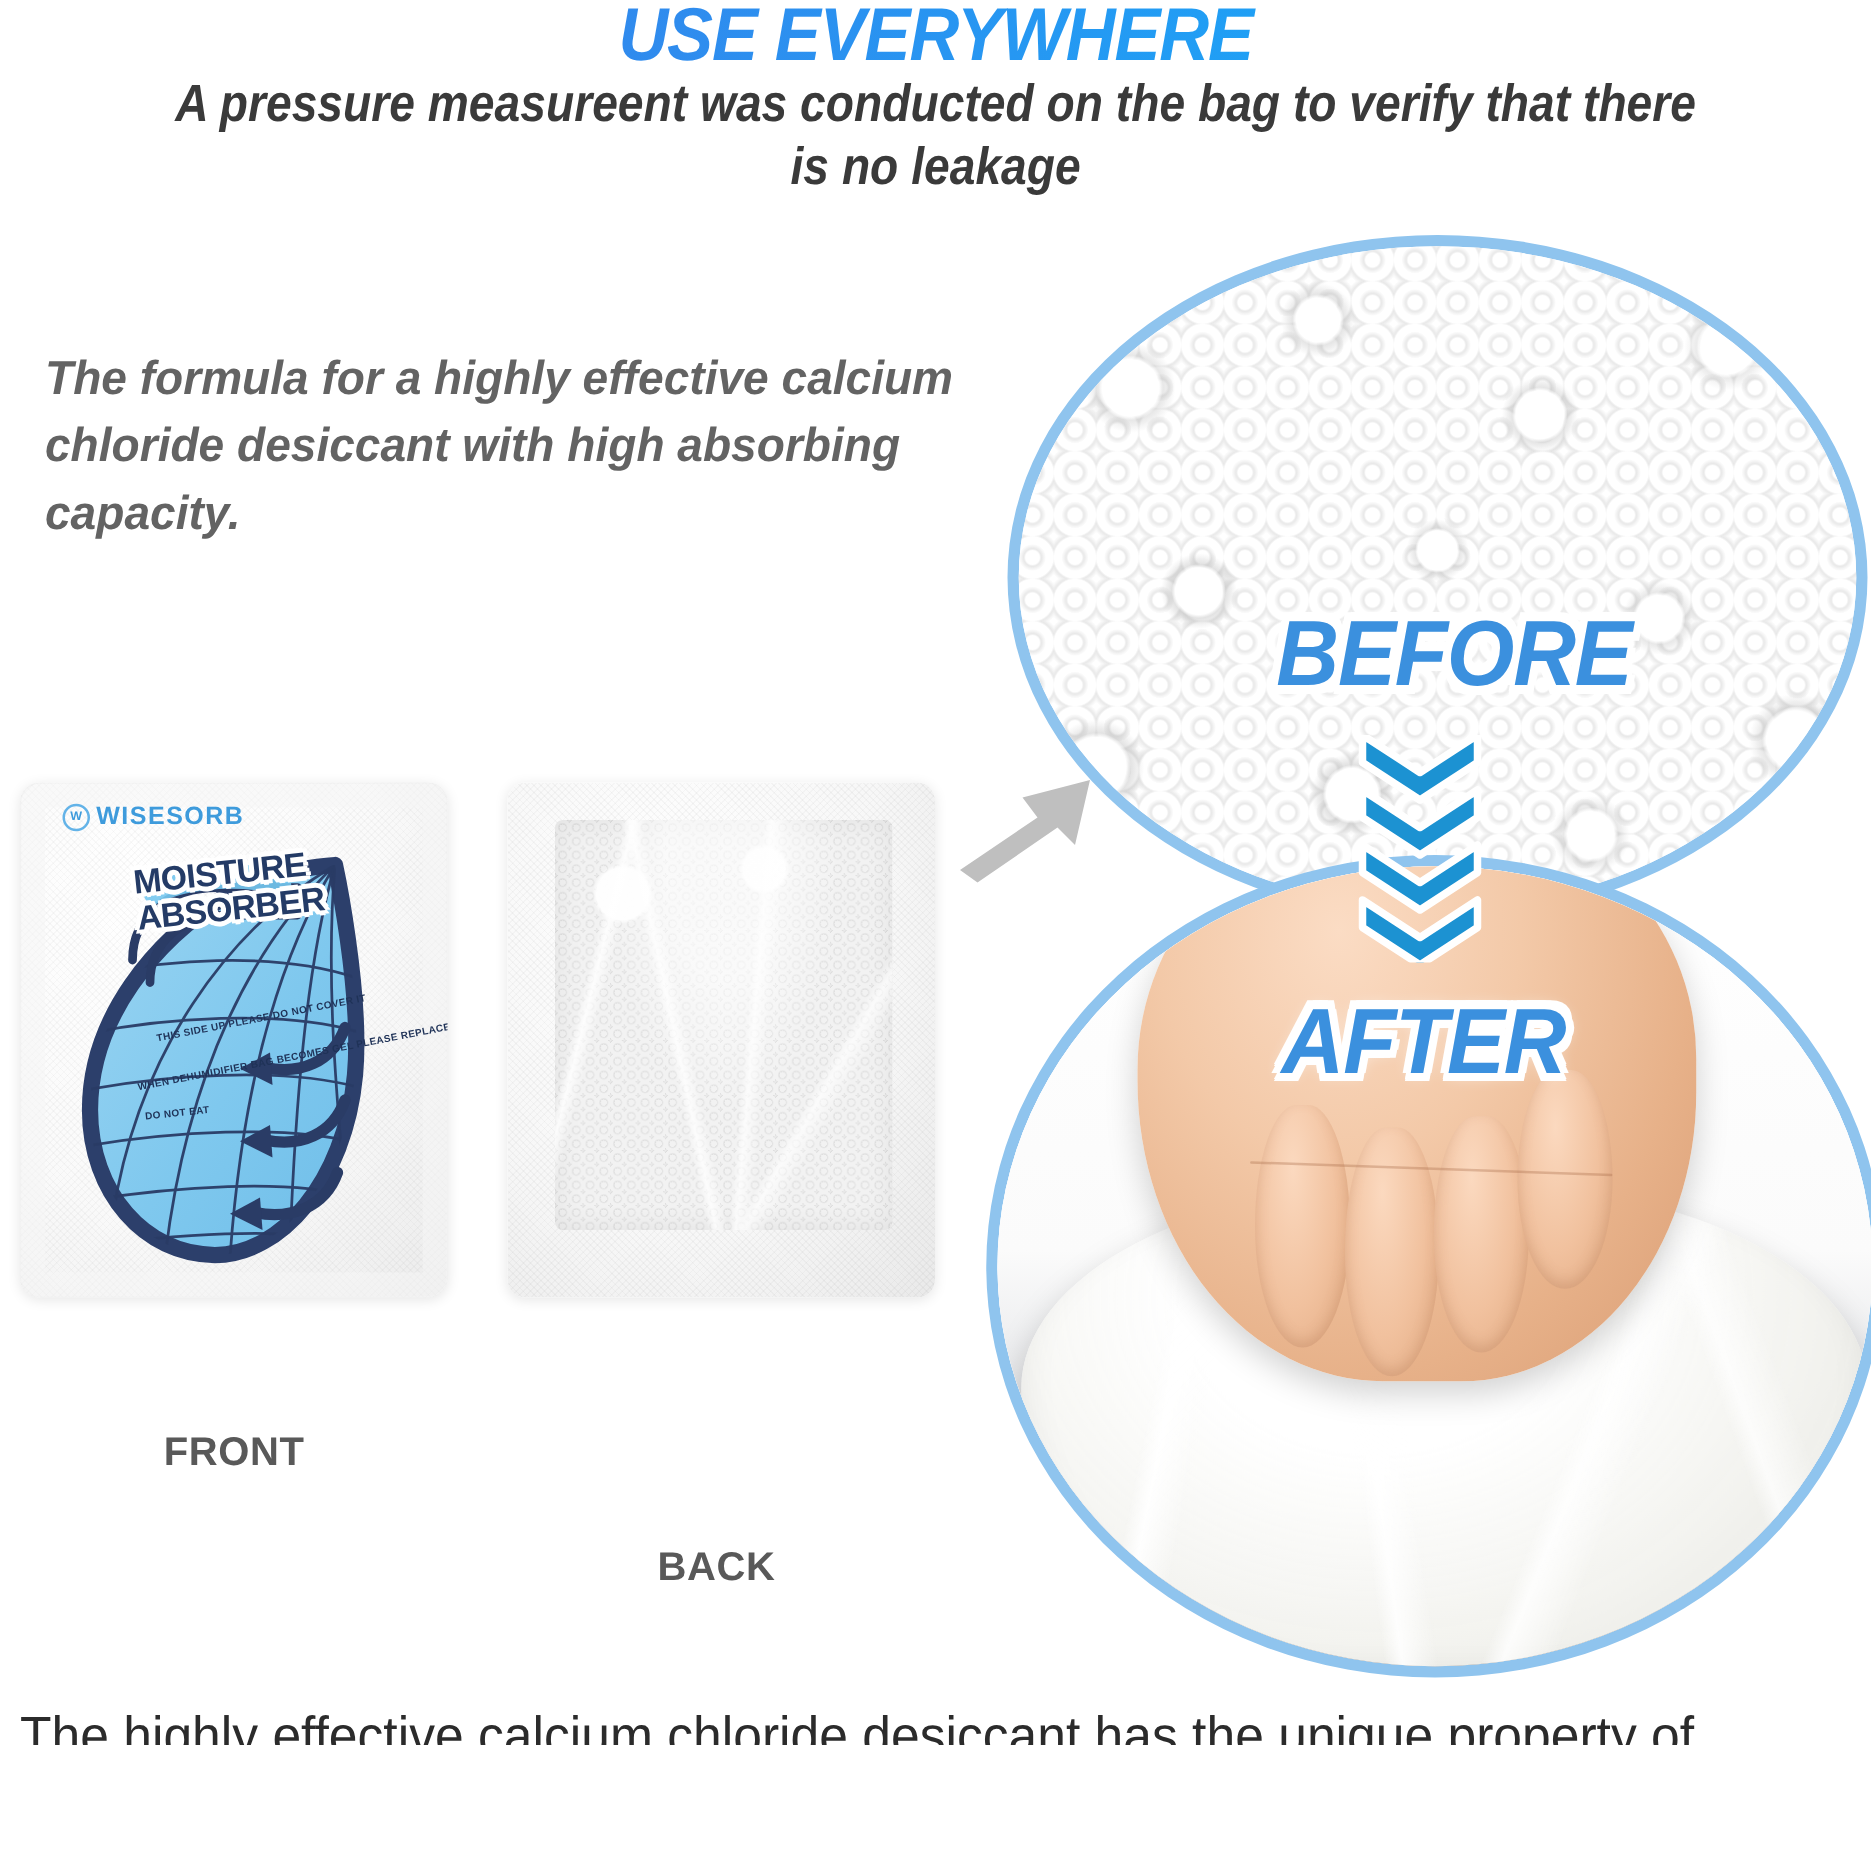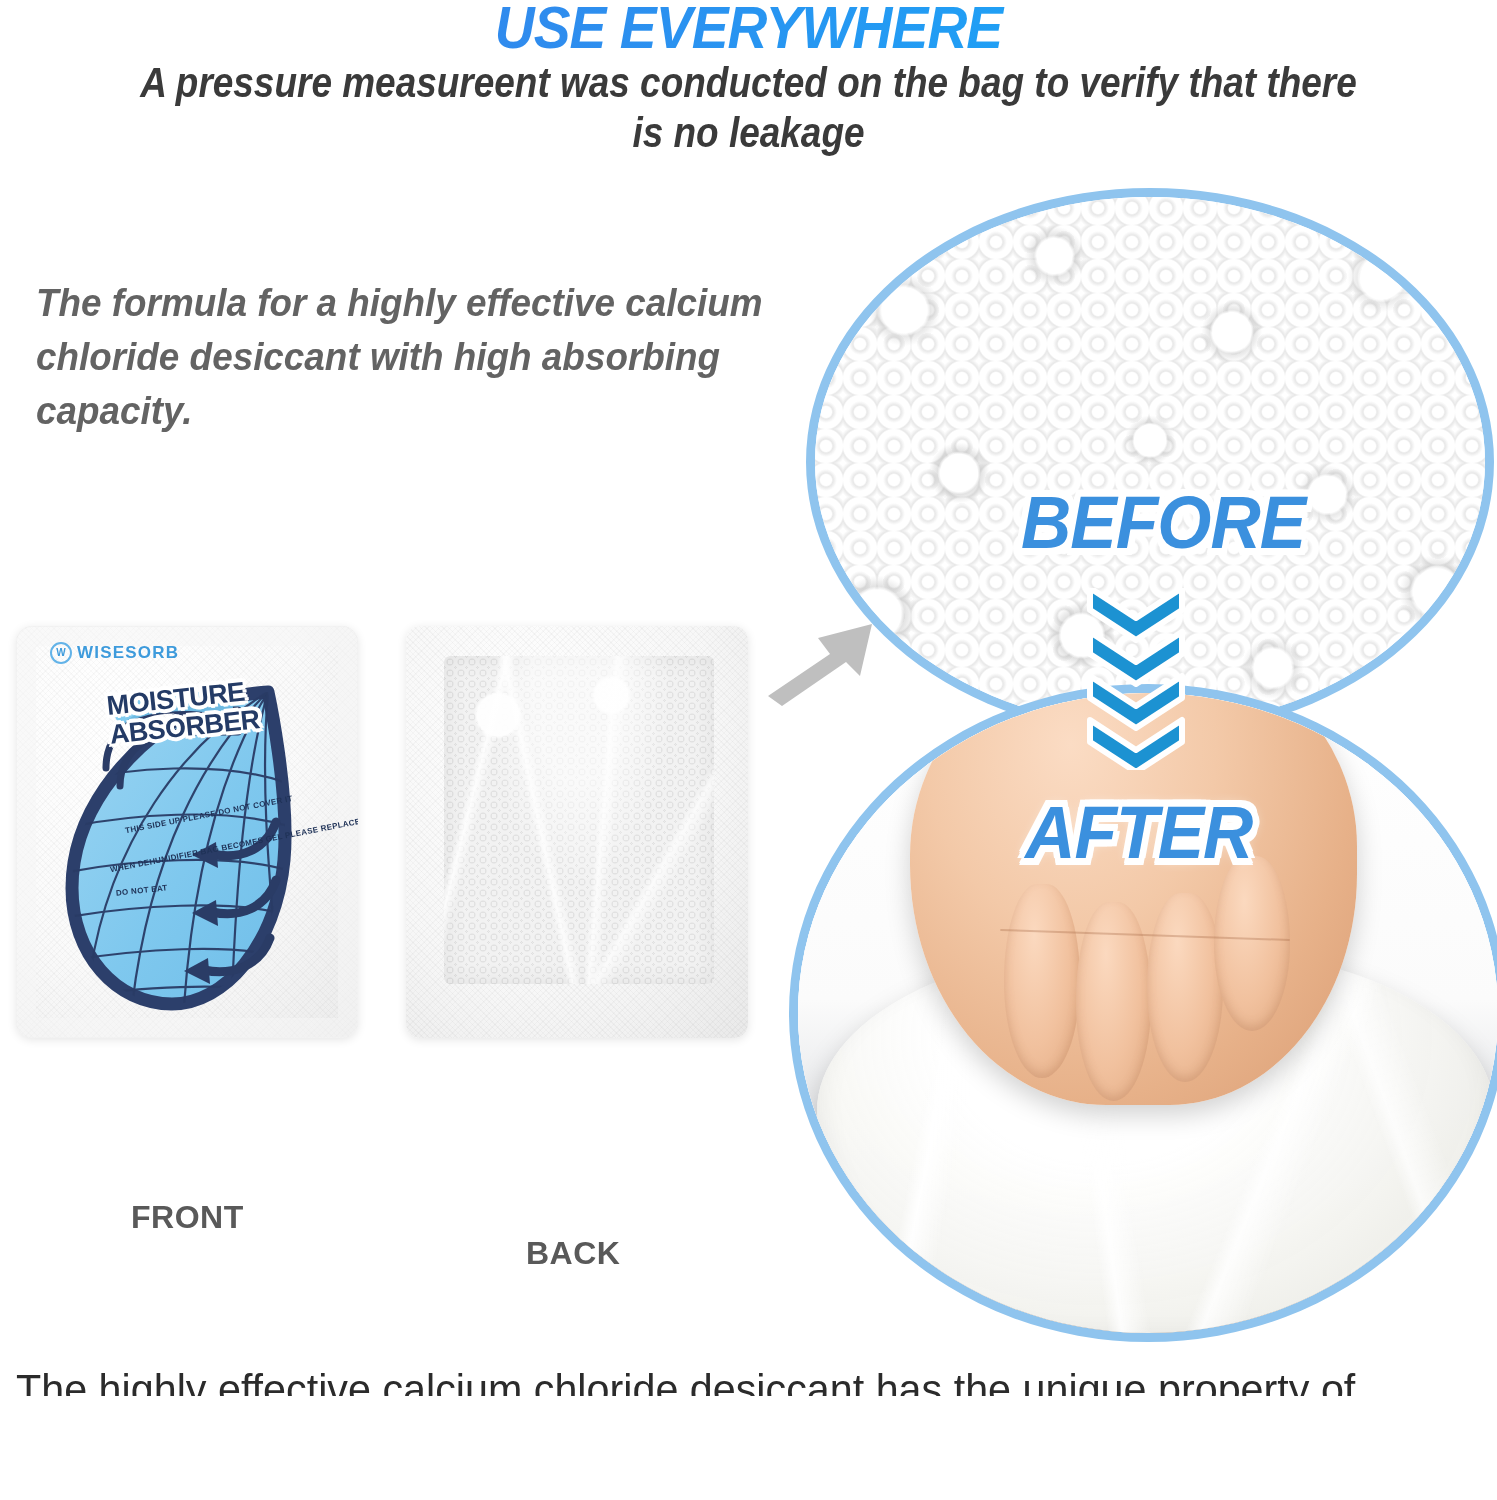--- a/index.html
+++ b/index.html
@@ -88,21 +88,21 @@
     display:flex;align-items:center;gap:5px;
     z-index:6;
   }
   .brand-mark{
     width:18px;height:18px;border-radius:50%;
     border:2px solid #63B3E8;
     display:flex;align-items:center;justify-content:center;
     font-size:10px;font-weight:bold;color:#3E9BDC;line-height:1;
   }
   .brand-name{
-    font-size:17px;font-weight:bold;letter-spacing:1.2px;color:#3E9BDC;
+    font-size:20px;font-weight:bold;letter-spacing:1.2px;color:#3E9BDC;
   }
 
   
   .drop-wrap{position:absolute;left:38px;top:48px;width:268px;height:345px;z-index:4;}
   .drop-labels{
     position:absolute;left:92px;top:58px;z-index:7;
     font-size:27px;font-weight:bold;color:#243B66;
     line-height:1.08;letter-spacing:-0.5px;
     transform:rotate(-6deg);
     text-shadow:
@@ -153,21 +153,21 @@
       linear-gradient(78deg, transparent 36%, rgba(255,255,255,.8) 38%, transparent 41%),
       linear-gradient(95deg, transparent 56%, rgba(255,255,255,.75) 58%, transparent 62%),
       linear-gradient(120deg, transparent 72%, rgba(255,255,255,.7) 74%, transparent 78%),
       radial-gradient(ellipse at 50% 8%, rgba(255,255,255,.6) 0 24%, transparent 48%);
   }
 
   .packet-label{
     position:absolute;
     font-size:32px;font-weight:bold;color:#595959;letter-spacing:.5px;
   }
-  .label-front{left:131px;top:1199px;}
+  .label-front{left:131px;top:1143px;}
   .label-back{left:526px;top:1199px;margin-top:36px;}
 
   
   .gray-arrow{position:absolute;left:768px;top:618px;width:110px;height:90px;}
 
   
   .circle{
     position:absolute;border-radius:50%;
     border:9px solid #8FC4EE;
     overflow:hidden;

